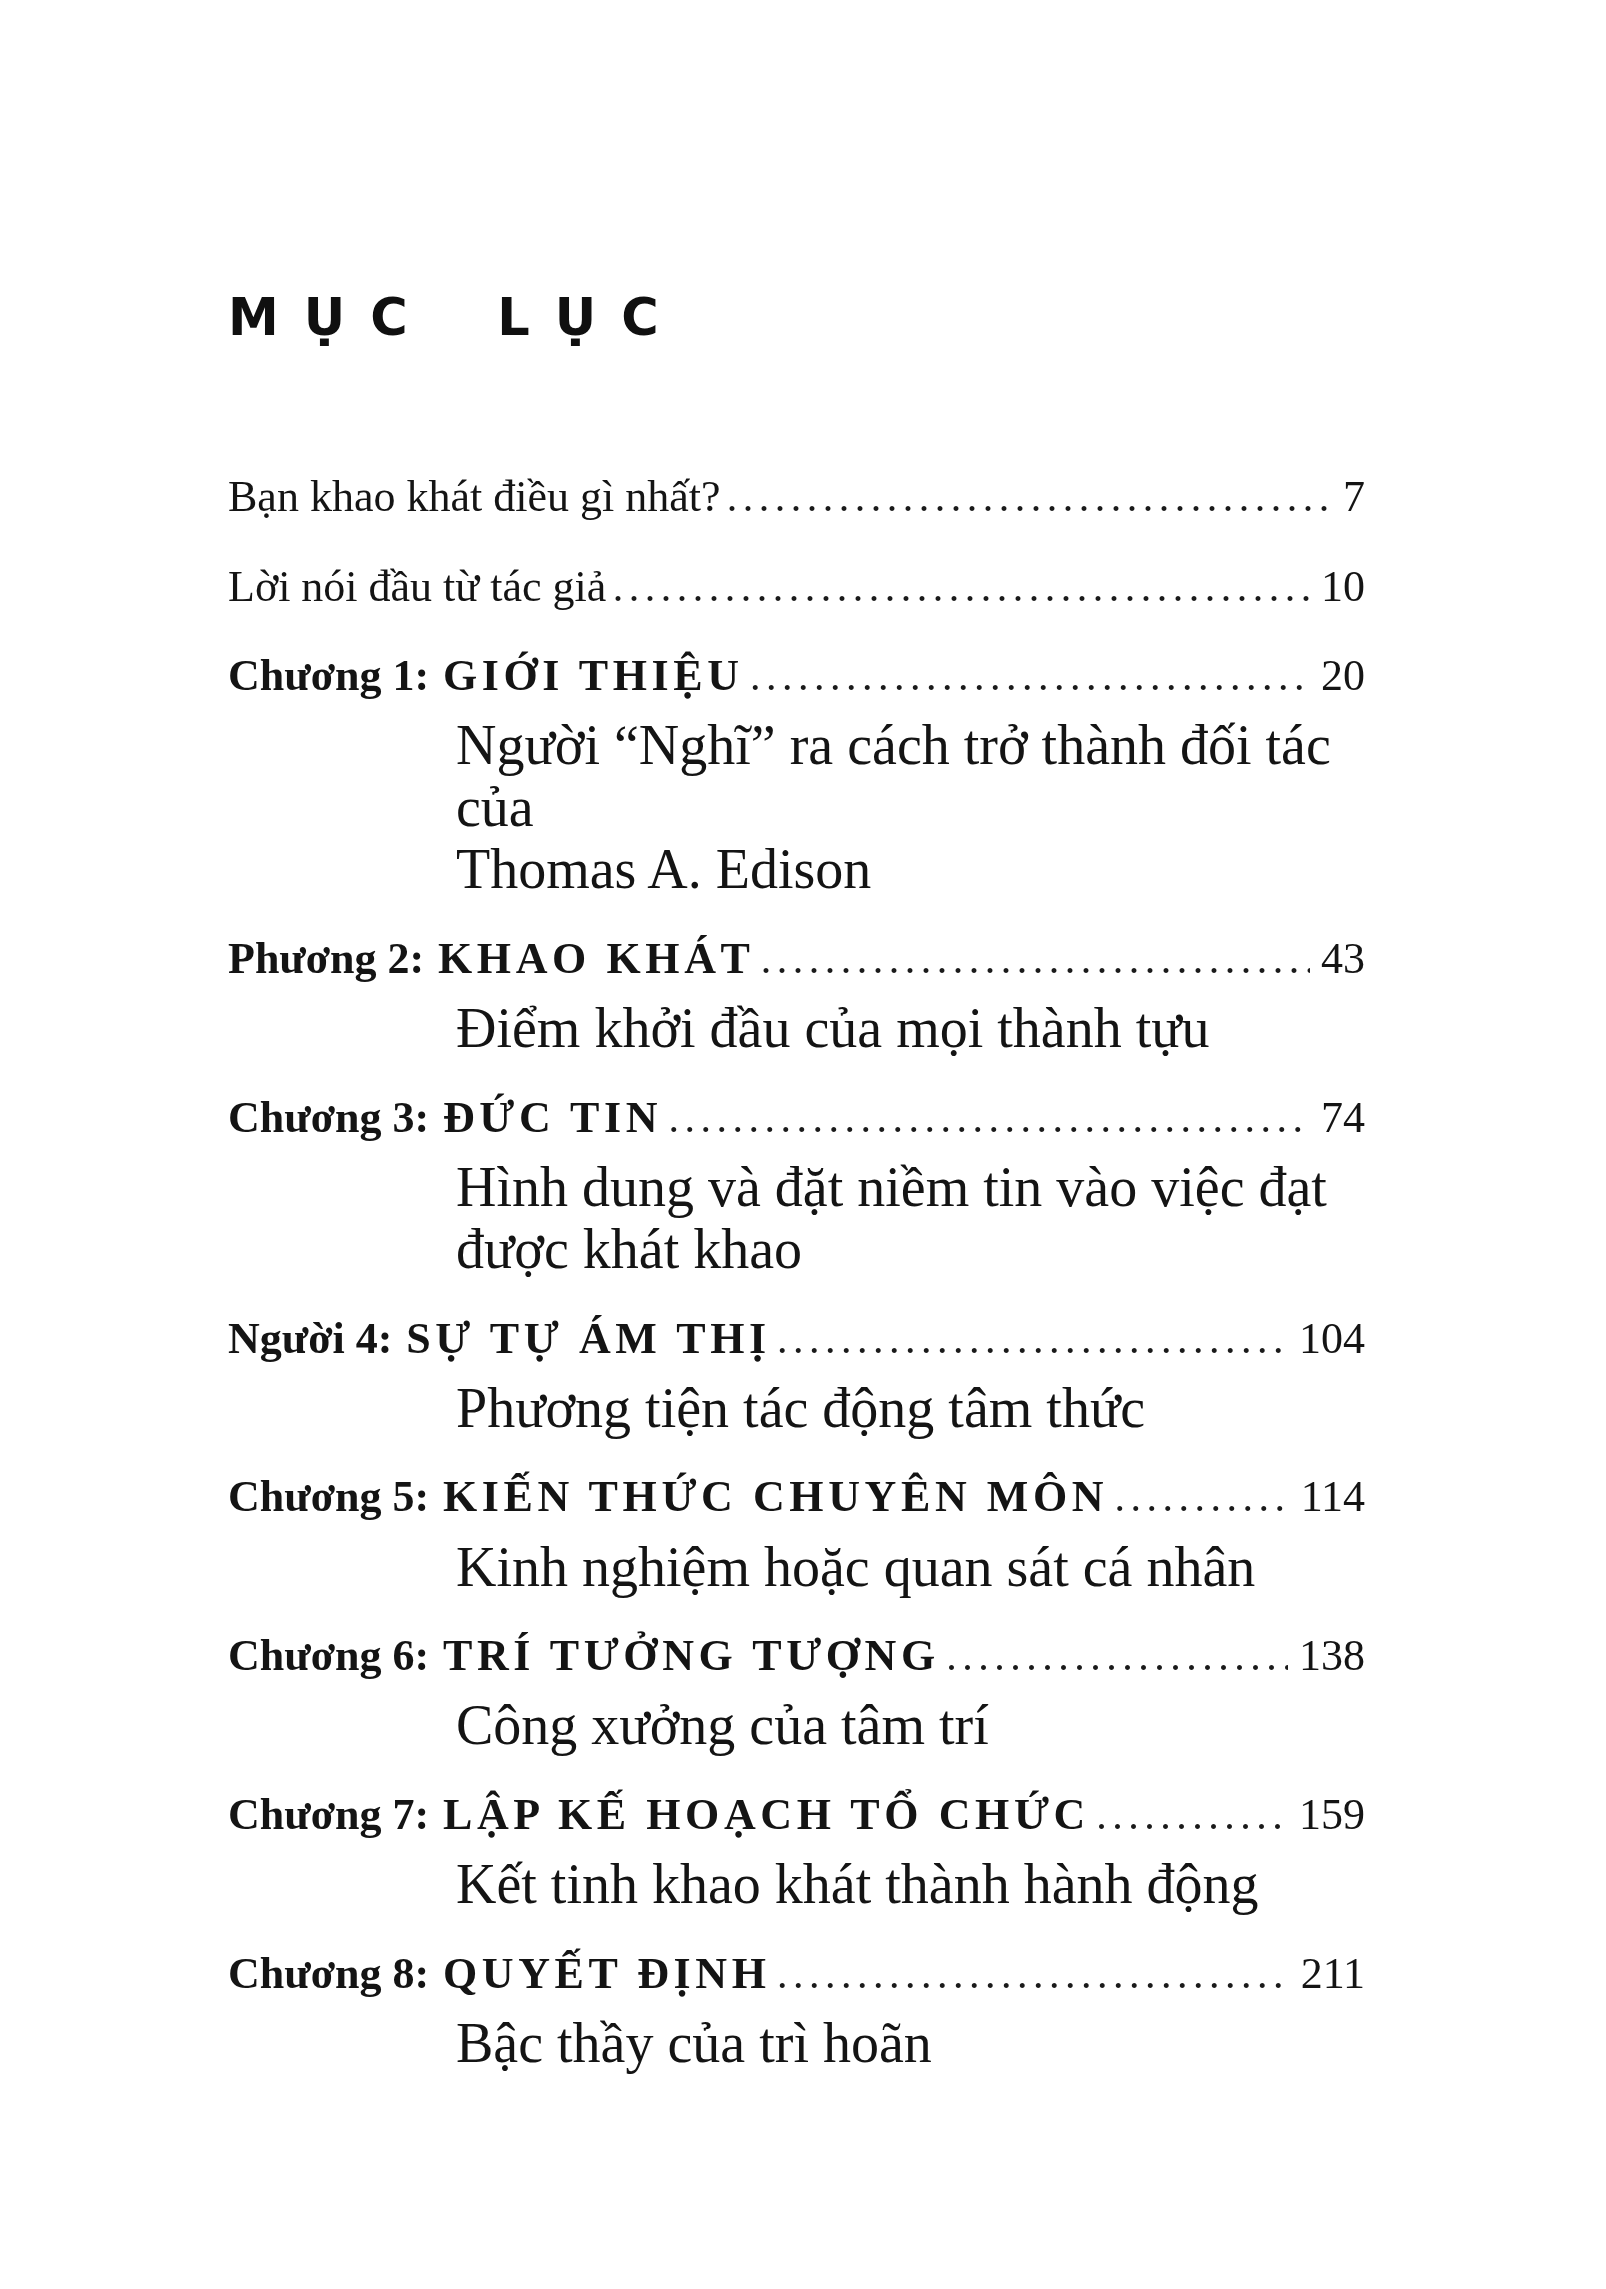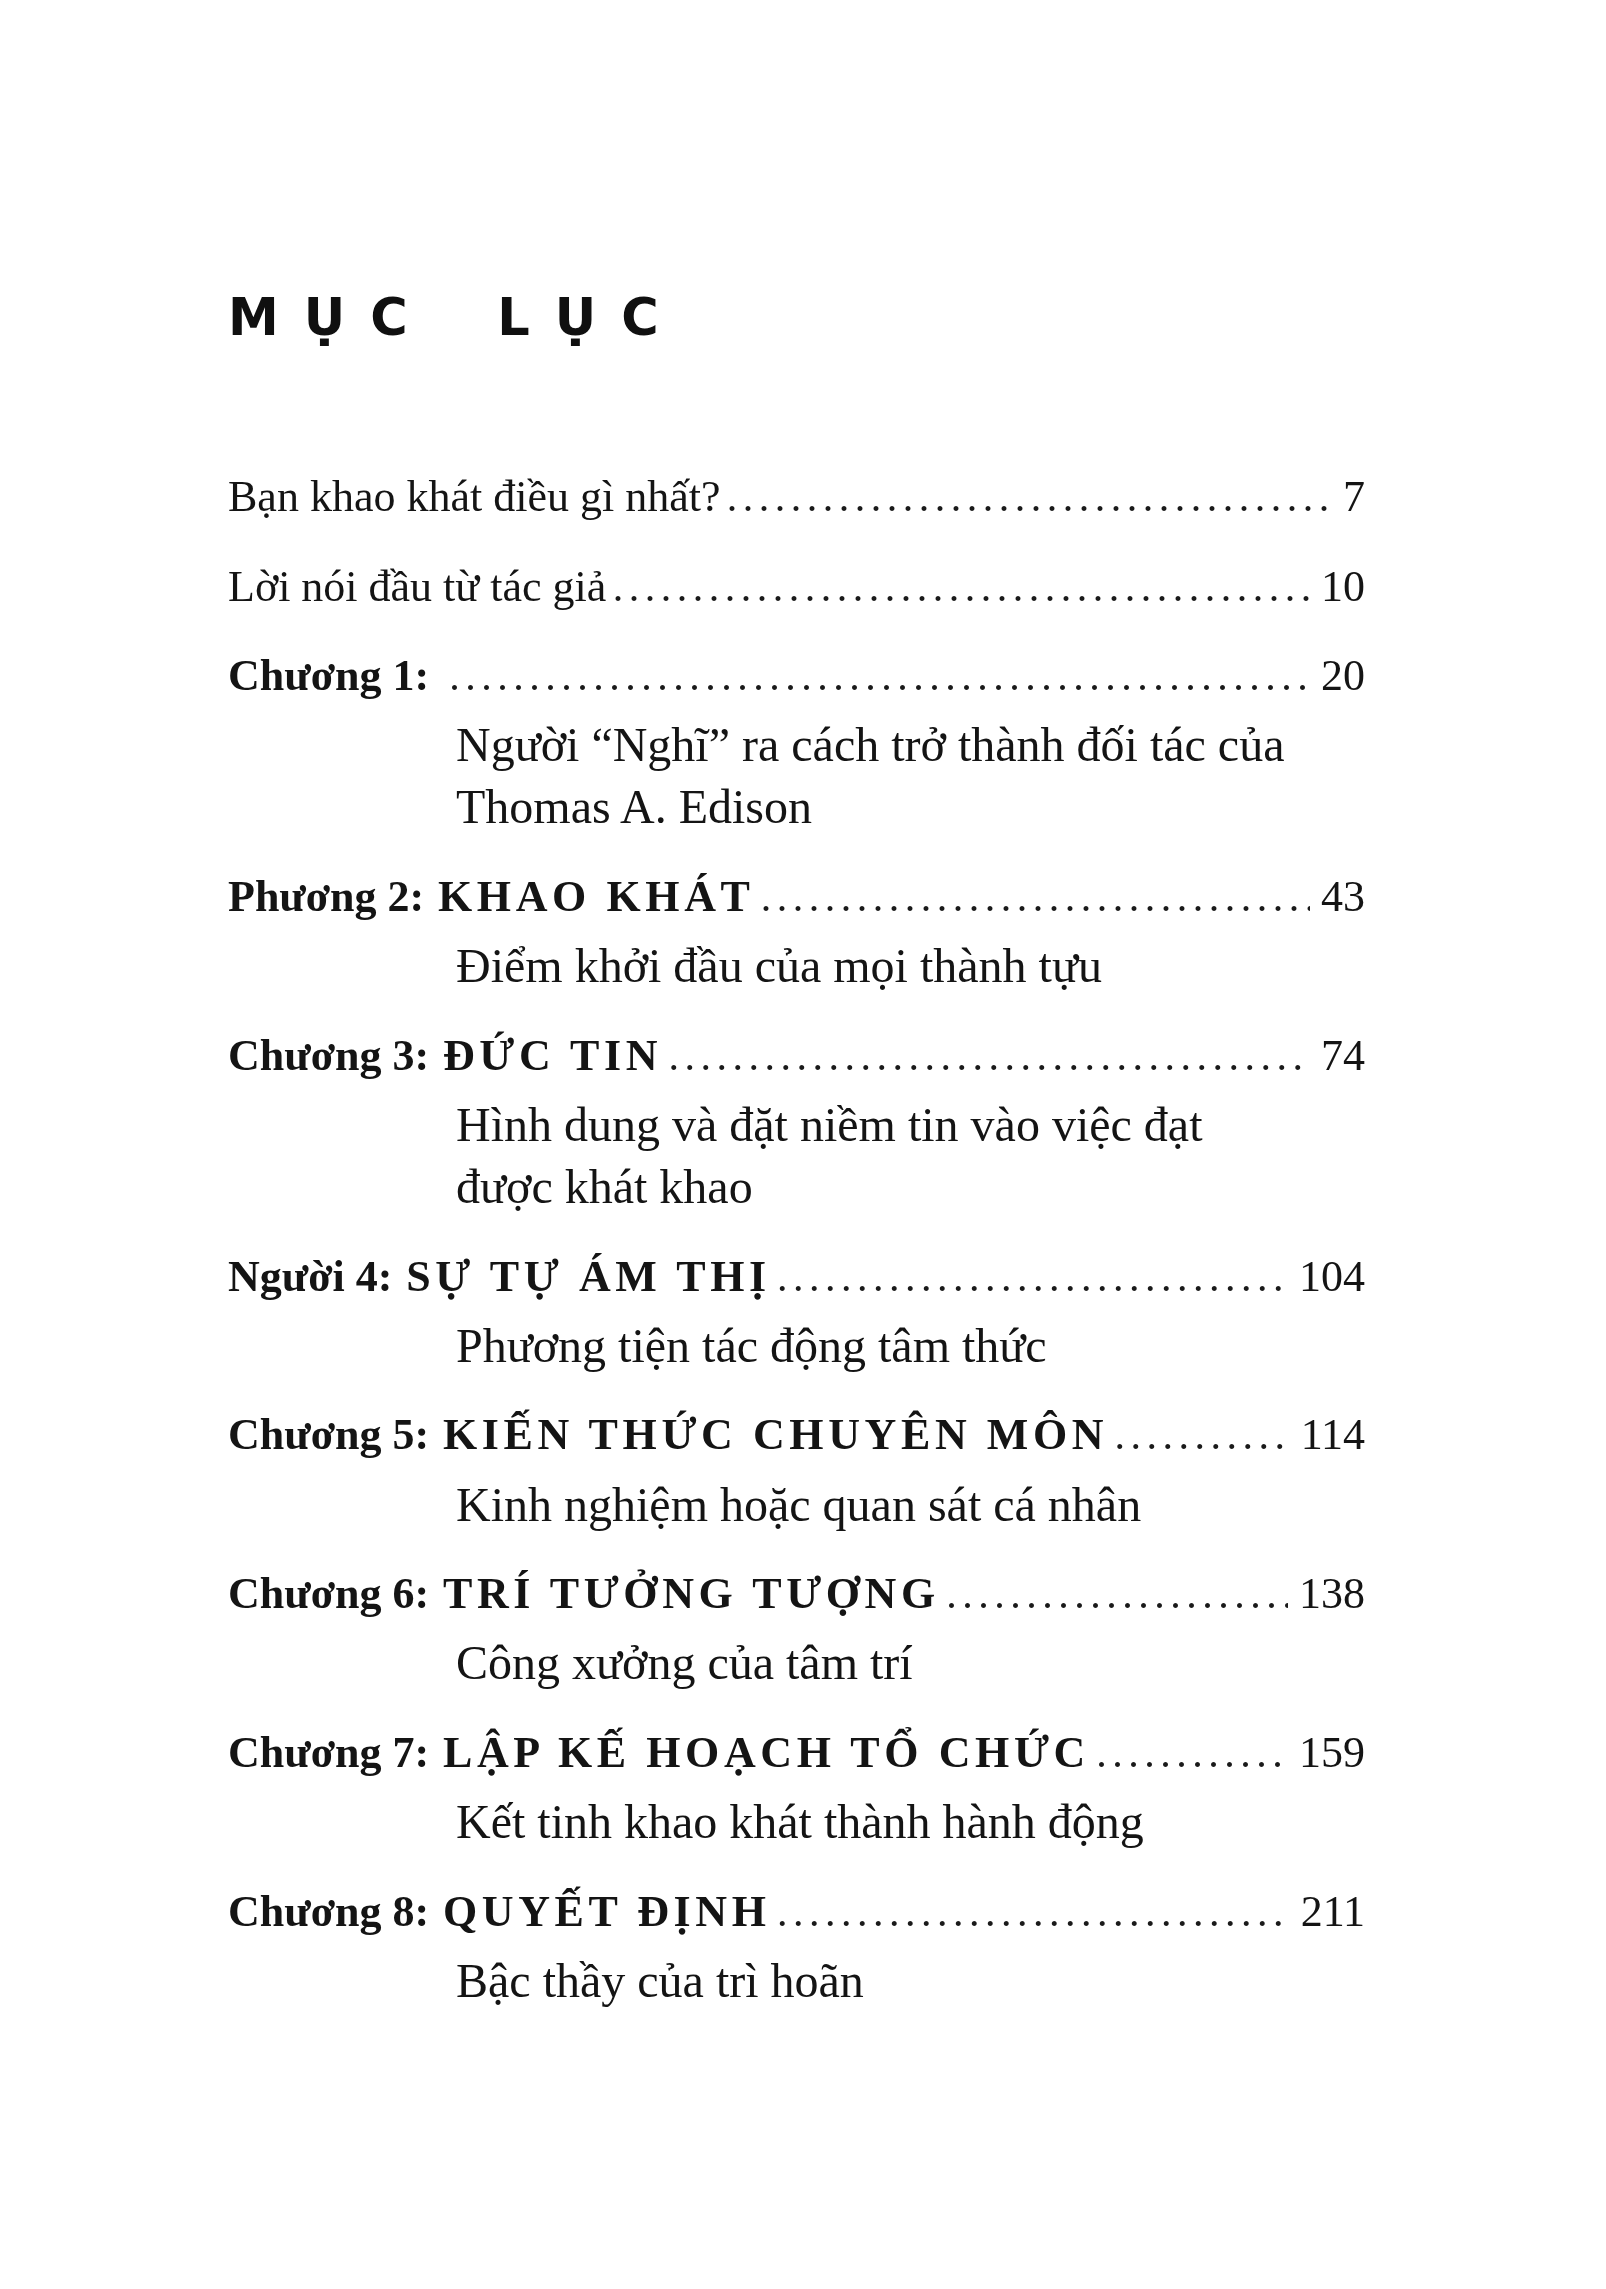--- a/index.html
+++ b/index.html
@@ -57,21 +57,21 @@
     font-size: 42px;
     color: #1a1a1a;
   }
   .pagenum {
     font-weight: 400;
     white-space: nowrap;
   }
   .subtitle {
     margin-top: 7.3px;
     padding-left: 228px;
-    font-size: 48px;
+    font-size: 56px;
     line-height: 62px;
   }
 </style>
 </head>
 <body>
 
 <div class="page">
   <h1 class="doc-title">MỤC LỤC</h1>
   <div class="entries">
   <div class="entry regular">
@@ -90,20 +90,21 @@
       <span class="label">Lời nói đầu từ tác giả</span>
       <span class="leader">................................................................................................................................................................</span>
       <span class="pagenum">10</span>
     </div>
 
   </div>
 
   <div class="entry chapter">
     <div class="entry-line">
       <span class="prefix">Chương 1:</span>
+      <span class="label">GIỚI THIỆU</span>
       <span class="leader">................................................................................................................................................................</span>
       <span class="pagenum">20</span>
     </div>
     <div class="subtitle">
           <div class="subtitle-line">Người “Nghĩ” ra cách trở thành đối tác của</div>
           <div class="subtitle-line">Thomas A. Edison</div>
         </div>
   </div>
 
   <div class="entry chapter">

